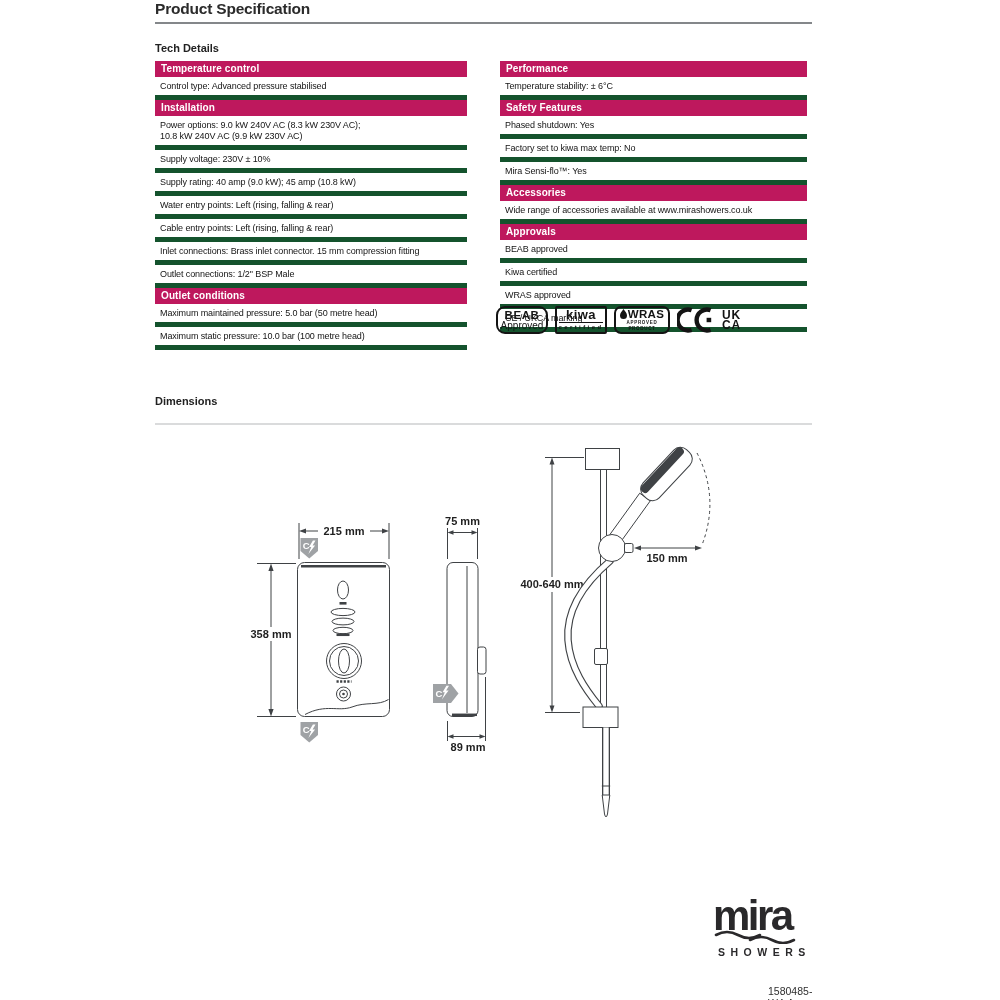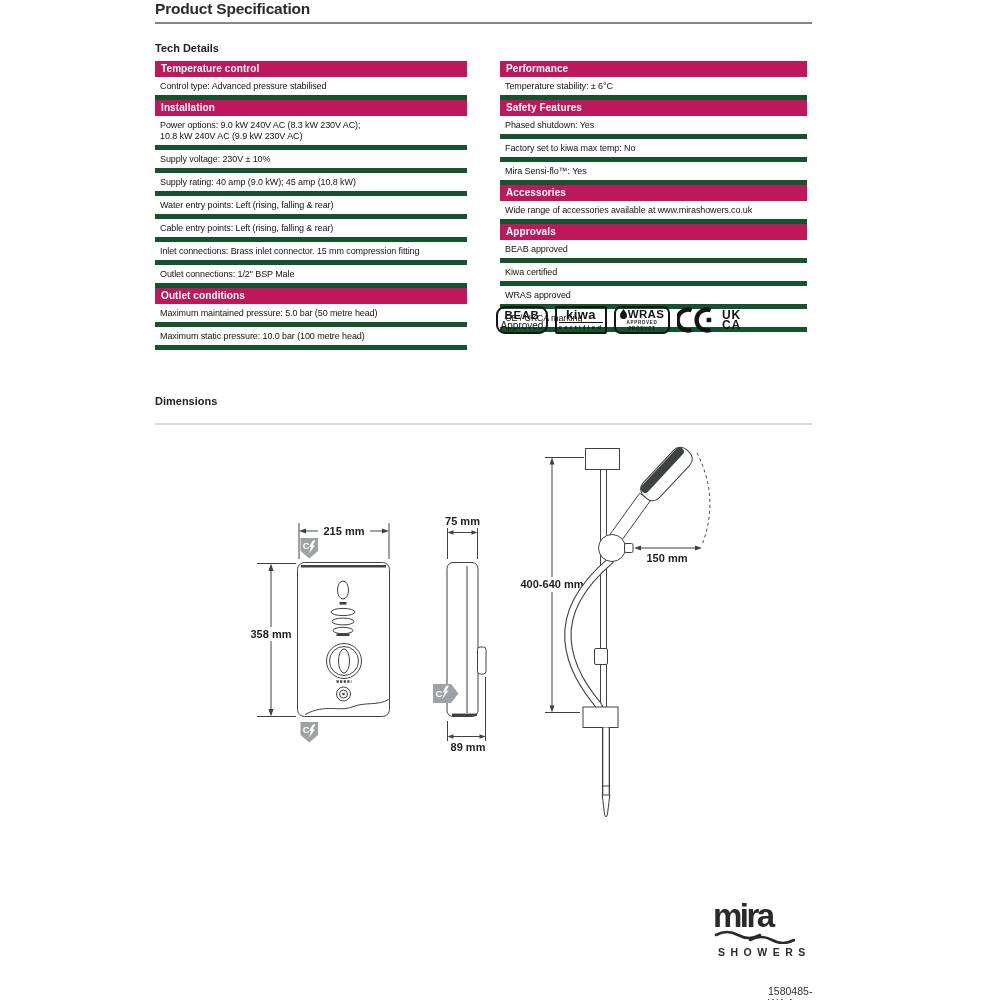--- a/index.html
+++ b/index.html
@@ -35,21 +35,21 @@
   .kiwa-l1{font-size:13px;font-weight:700;letter-spacing:0.5px;line-height:13px;margin-top:-1px;}
   .kiwa-div{height:1.5px;background:#141414;margin:1px 2px;}
   .kiwa-l2{font-size:6px;font-weight:700;letter-spacing:2.4px;line-height:7px;}
   .wras{width:56px;height:28px;border-radius:7px;}
   .wras-top{display:flex;align-items:center;justify-content:center;gap:1px;}
   .wras-l1{font-size:11.5px;font-weight:700;letter-spacing:0.3px;line-height:12px;}
   .wras-l2{font-size:4.5px;font-weight:700;letter-spacing:0.7px;line-height:6px;}
   .ukca{color:#141414;font-size:12px;font-weight:700;line-height:10px;letter-spacing:0.8px;text-align:center;}
 
   
-  .brand-name{left:713px;top:893px;font-size:33px;font-weight:700;letter-spacing:-2.5px;
+  .brand-name{left:713px;top:893px;font-size:42px;font-weight:700;letter-spacing:-2.5px;
               color:#2a292b;line-height:46px;text-align:right;}
   .brand-tag{left:718px;top:946px;font-size:10.5px;font-weight:700;letter-spacing:5.5px;color:#2a292b;}
   .doc-number{left:768px;top:985px;font-size:10.5px;color:#2f2f2f;}
 
   
   svg{font-family:"Liberation Sans",sans-serif;}
   .dwg text{font-size:11px;font-weight:700;fill:#1f1f1f;}
   .dwg .ln{stroke:#3f4245;fill:none;stroke-width:1;}
   .dwg .thk{stroke:#3f4245;fill:none;stroke-width:2.5;}
   .dwg .fillw{fill:#ffffff;stroke:#3f4245;stroke-width:1;}

